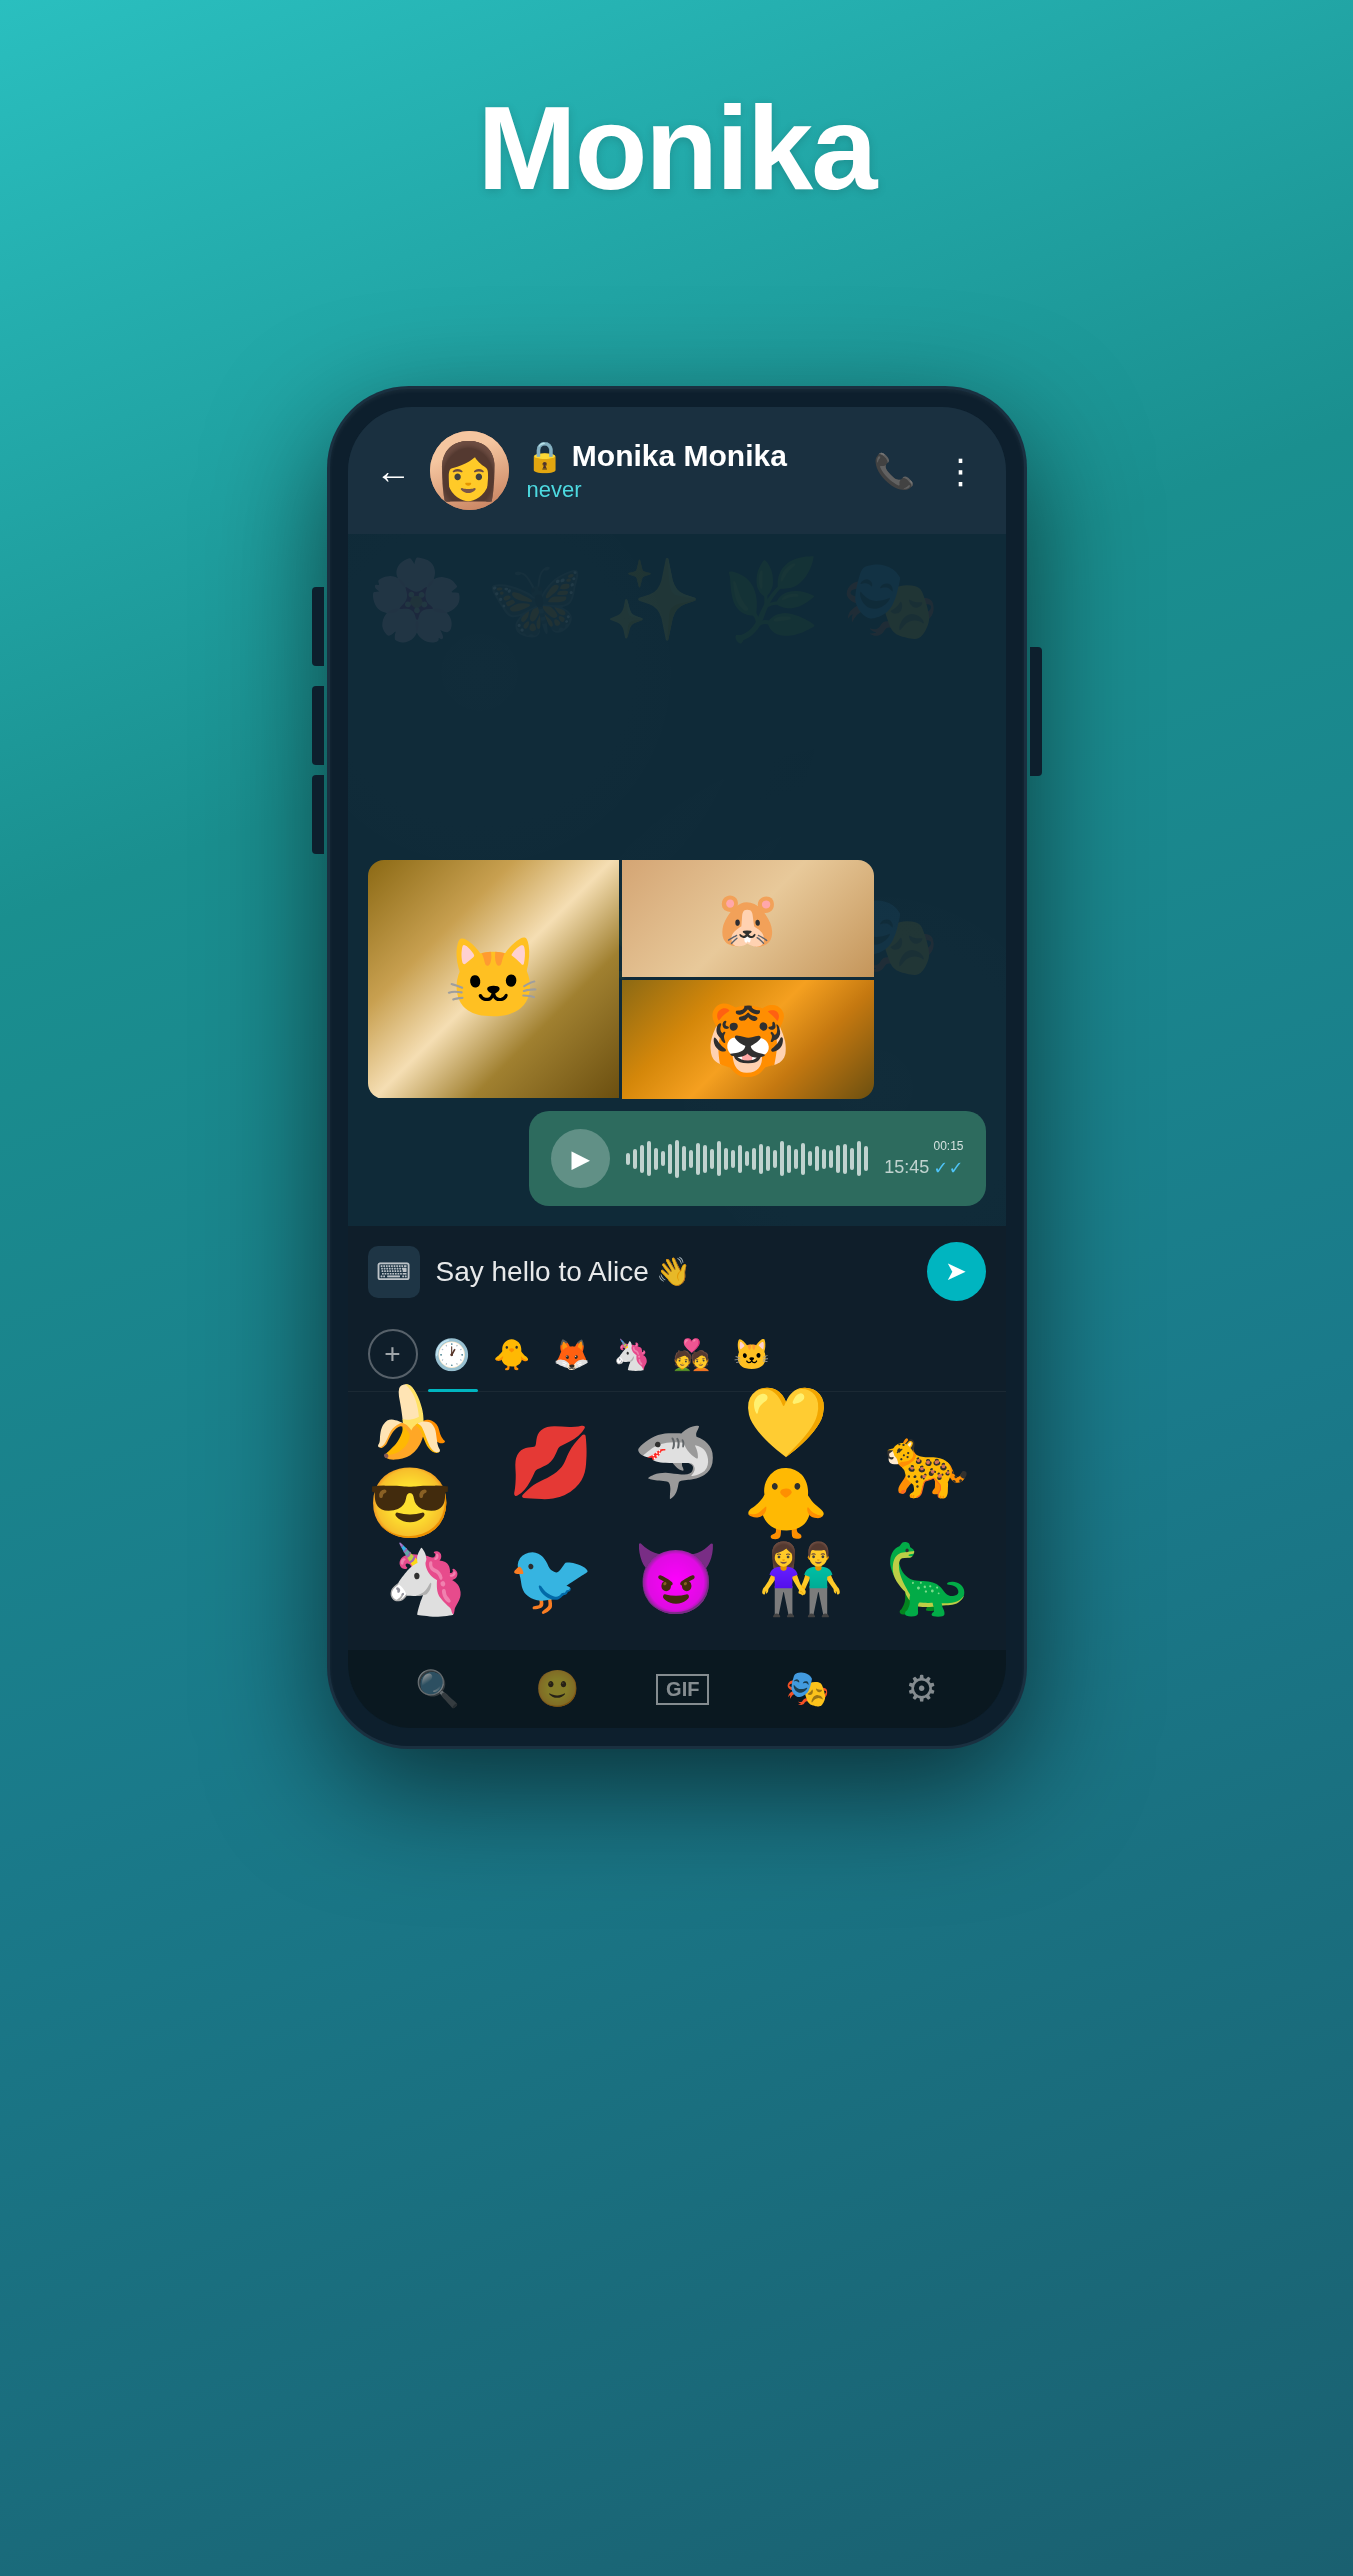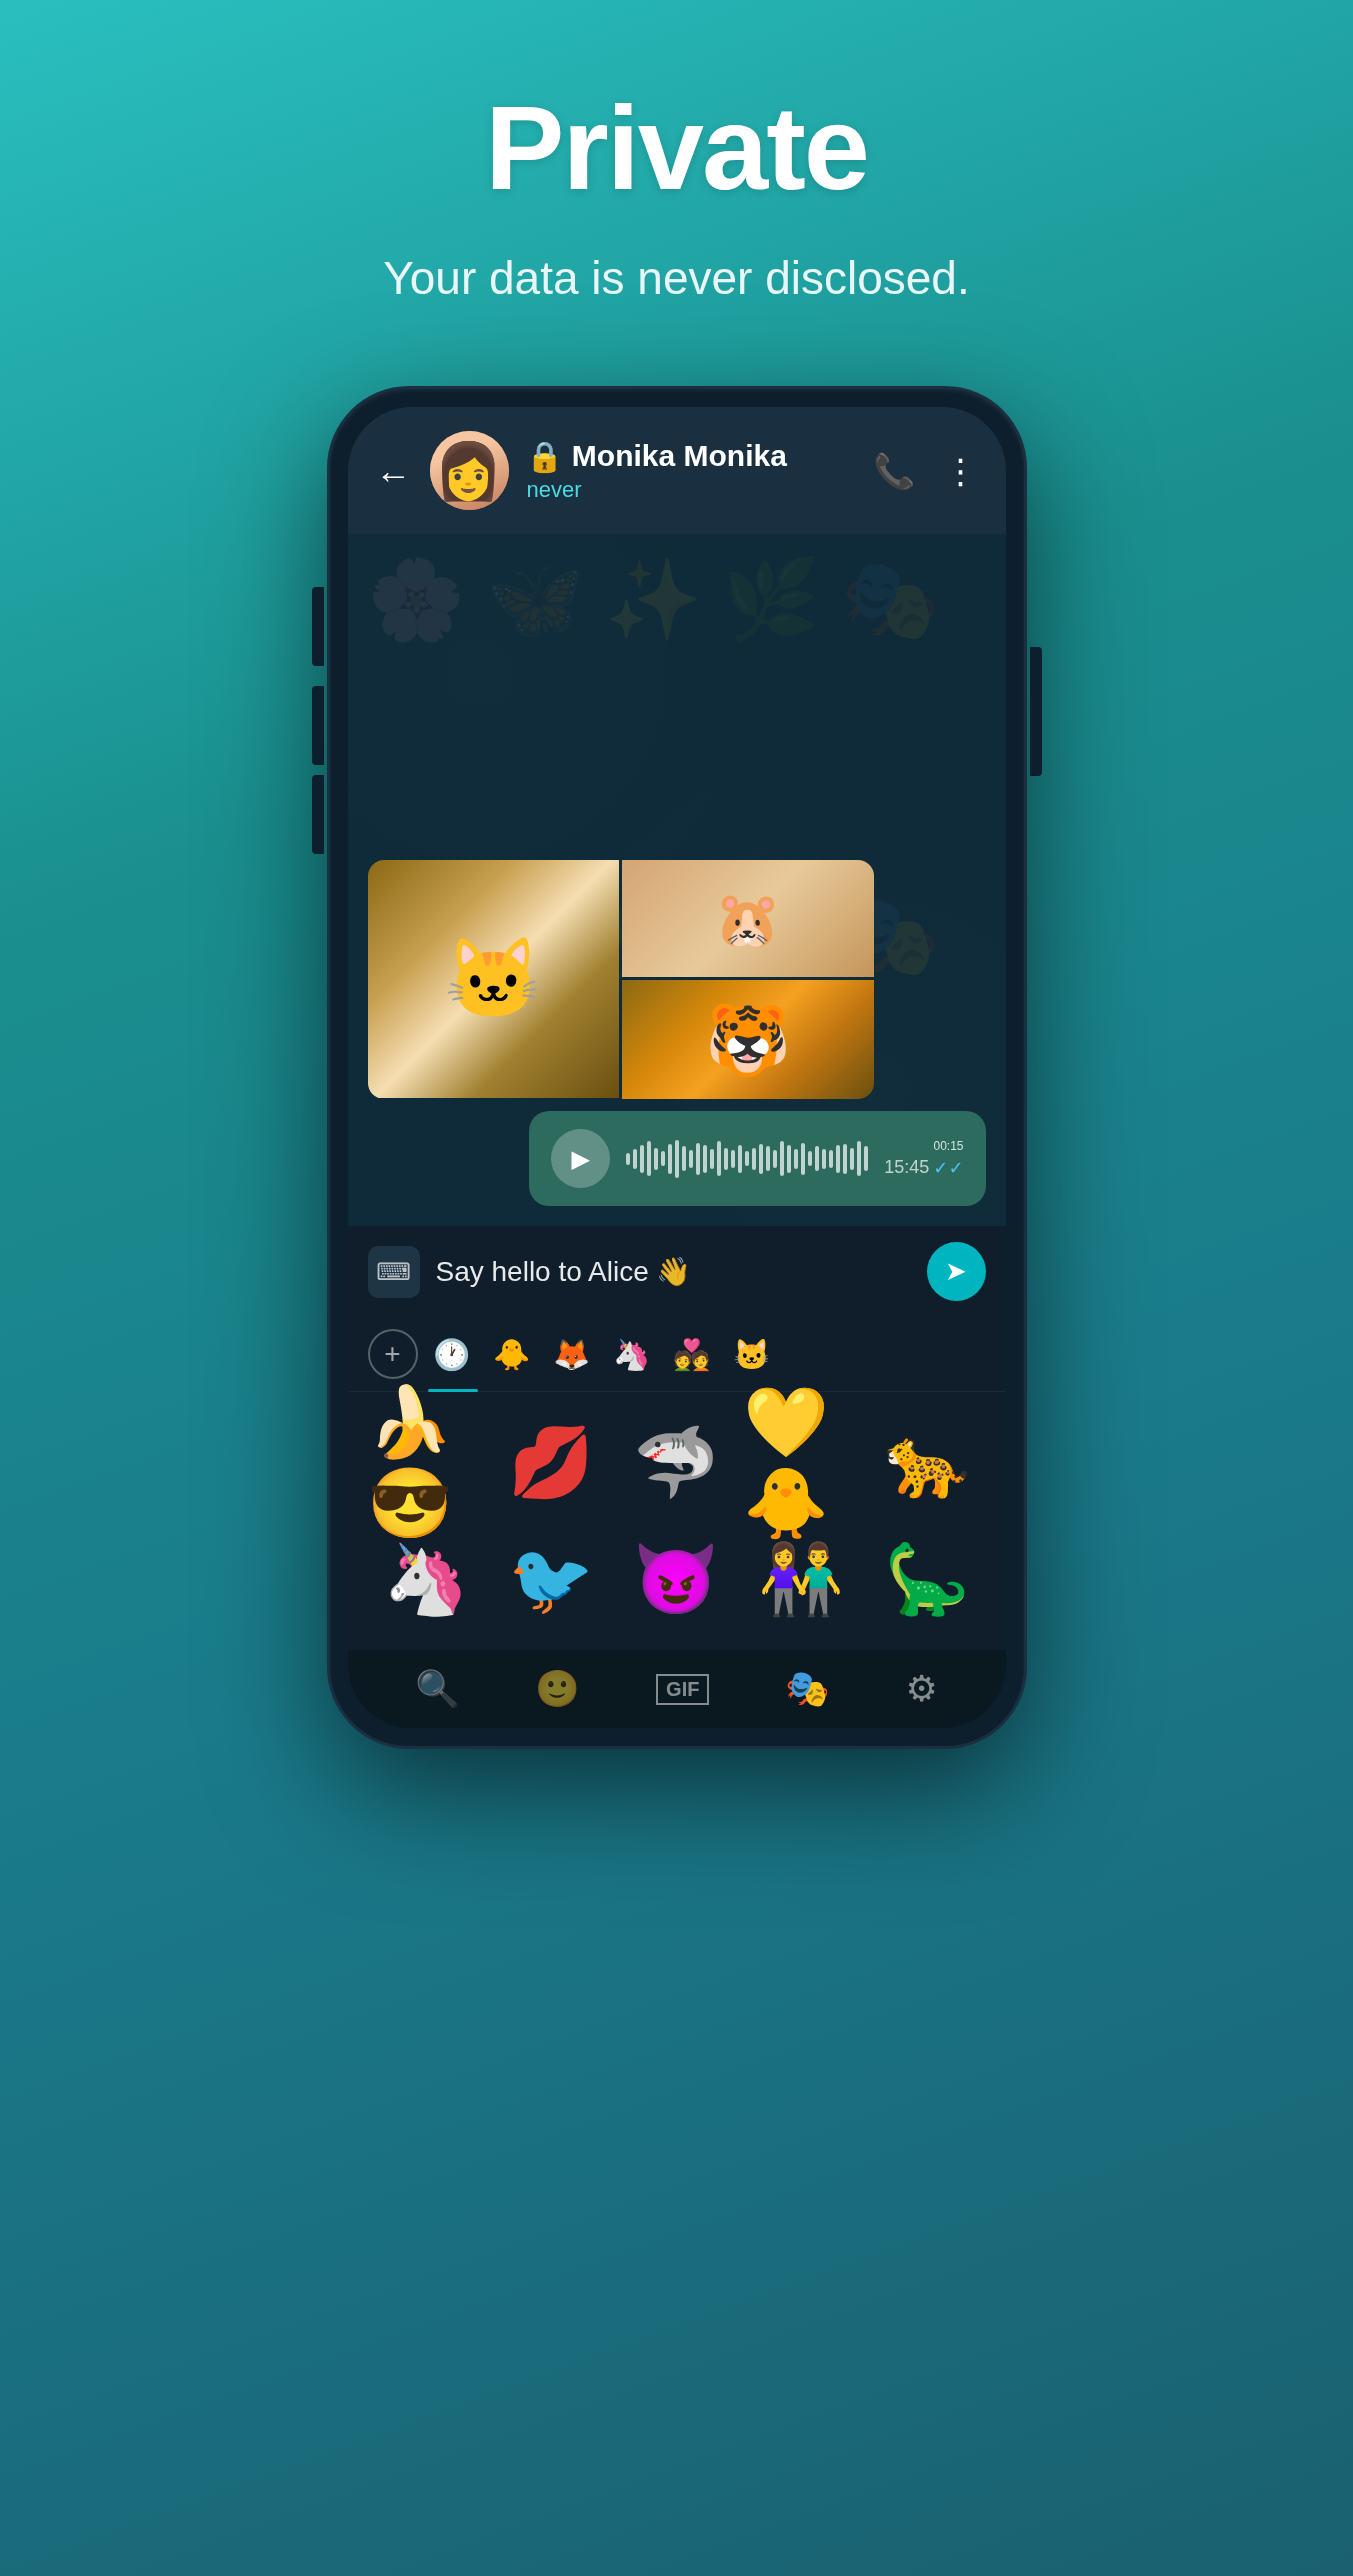--- a/index.html
+++ b/index.html
@@ -468,24 +468,24 @@
       border-radius: 0;
       padding: 2px 8px;
       font-size: 20px;
       color: rgba(255,255,255,0.5);
       font-weight: 700;
     }
   </style>
 </head>
 <body>
 
-<h1 class="hero-title">Private</h1>
+<h1 class="hero-title">Monika</h1>
 
 <p class="hero-subtitle">
-  <span>Your data is never disclosed.</span><br>
+  <br>
 </p>
 
 <div class="phone-wrapper">
   <div class="phone-outer">
     <div class="phone-screen">
 
       <div class="chat-header">
         <div class="back-icon">←</div>
 
         <div class="contact-avatar">

